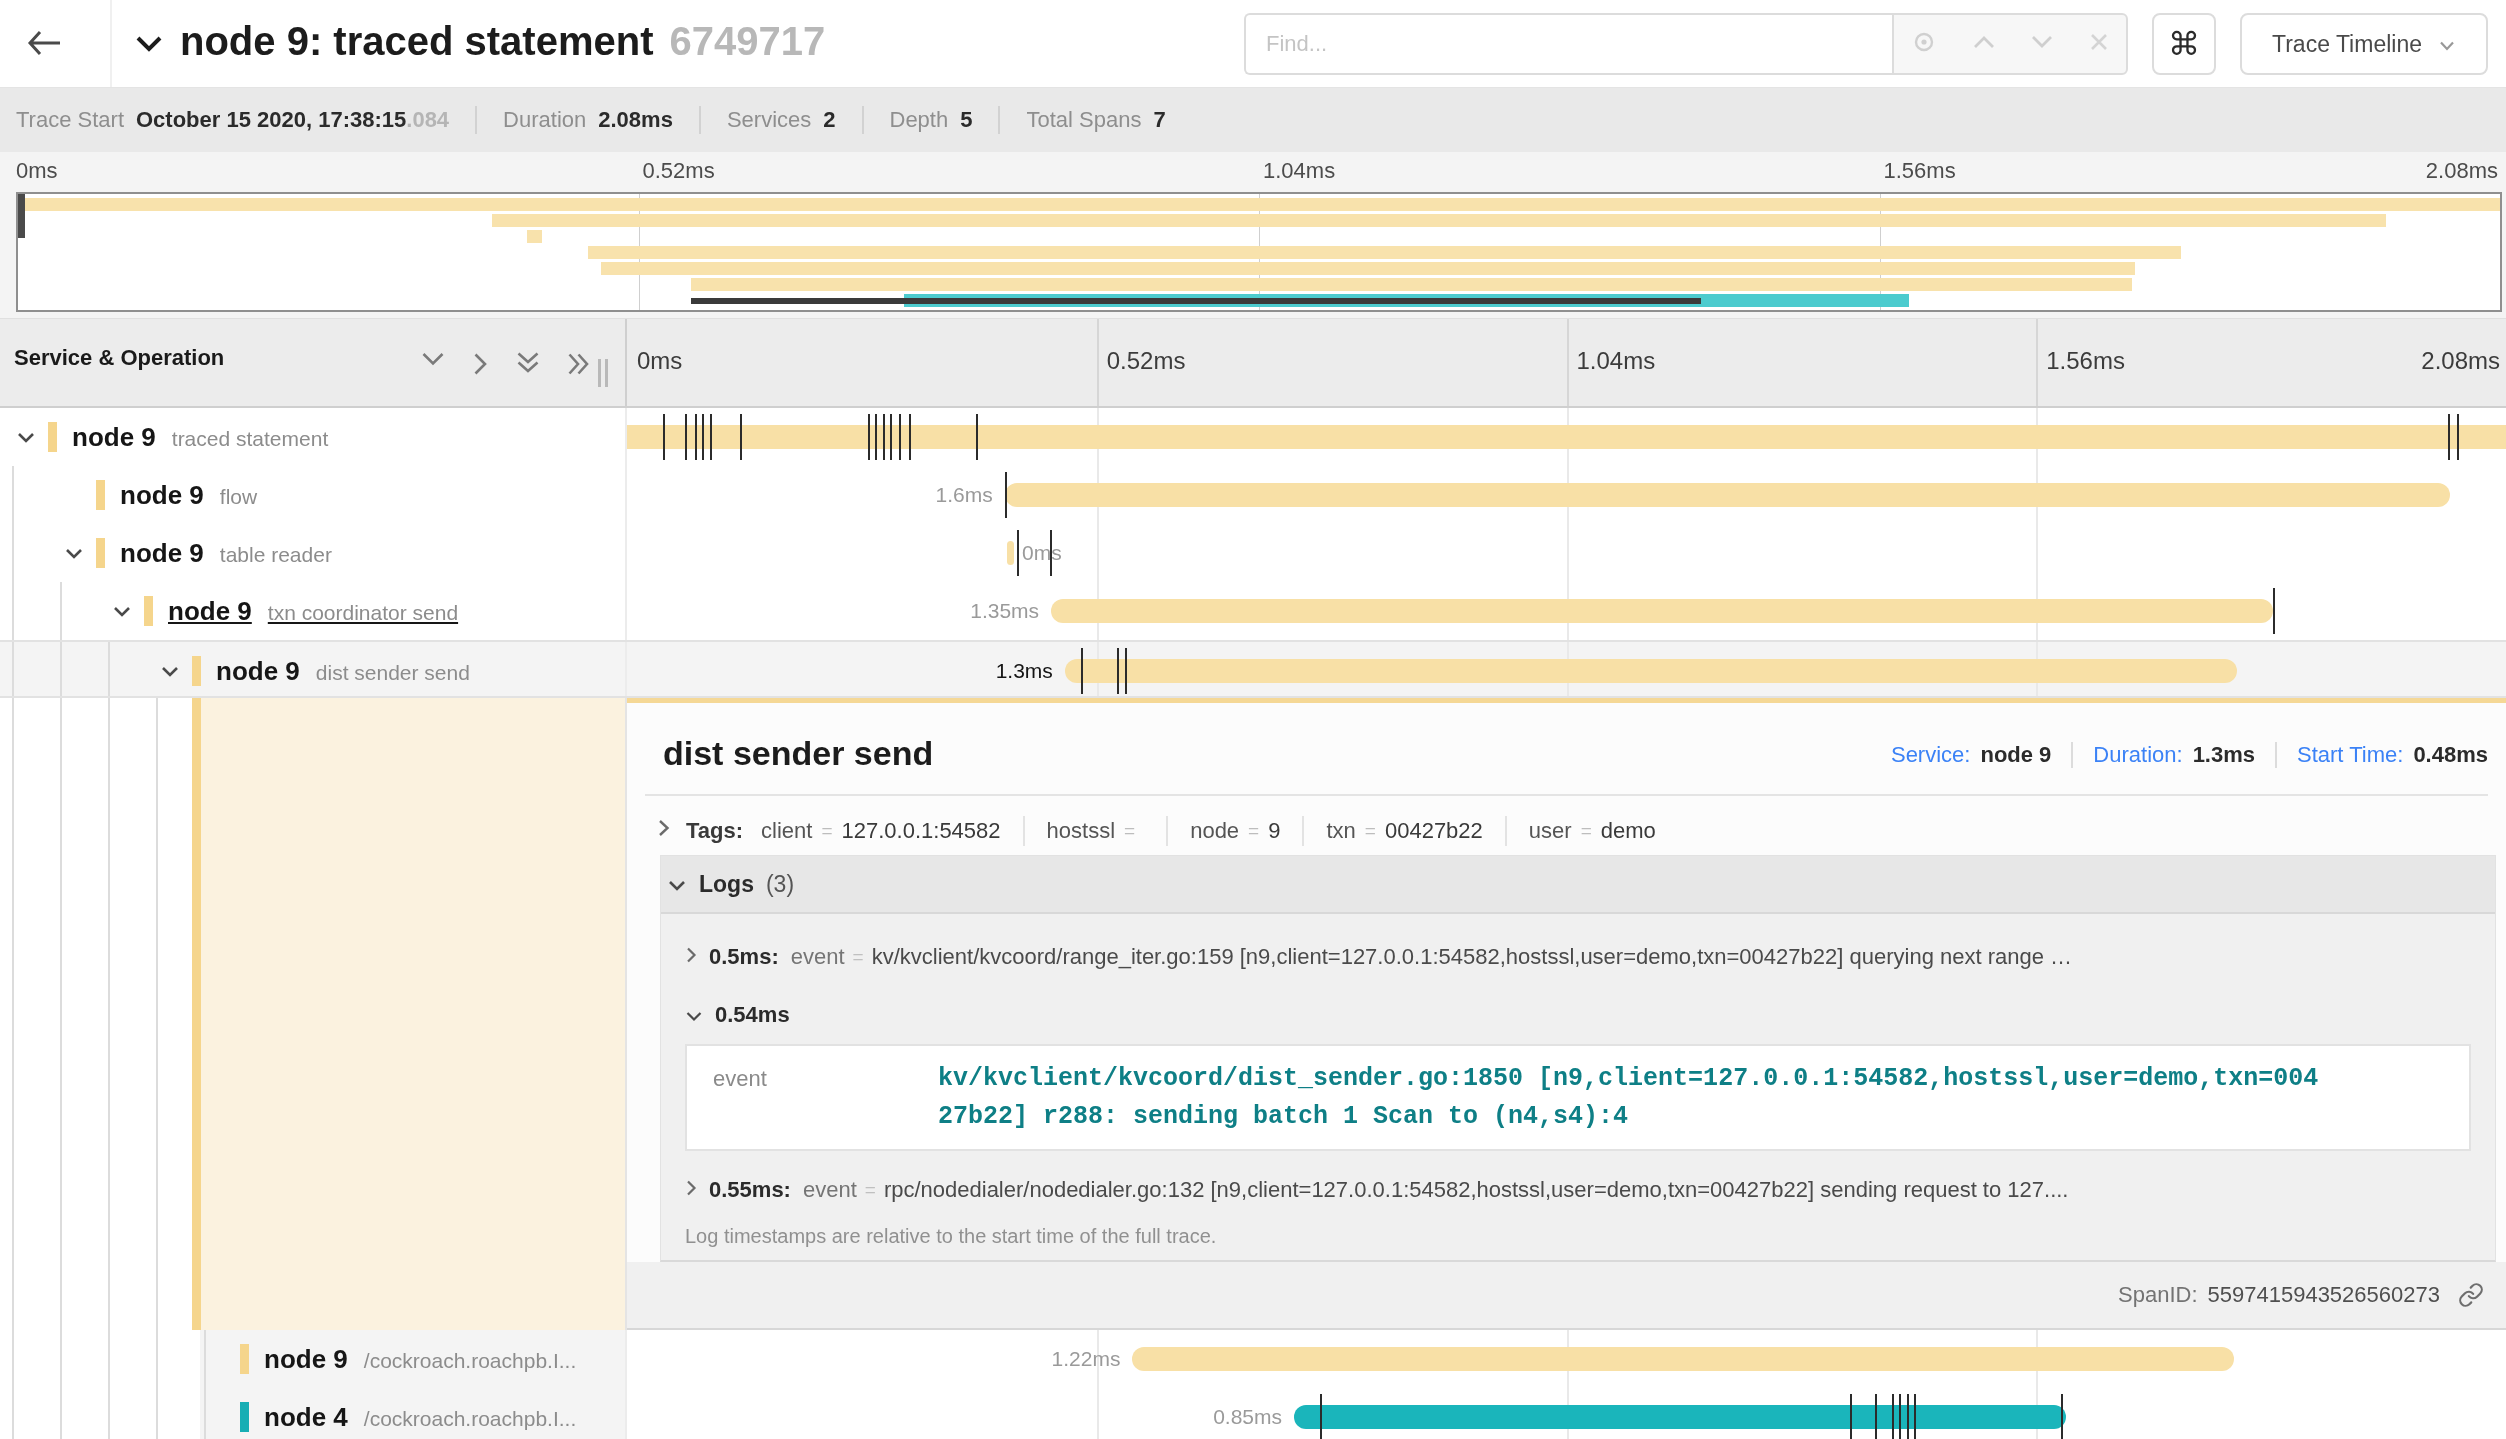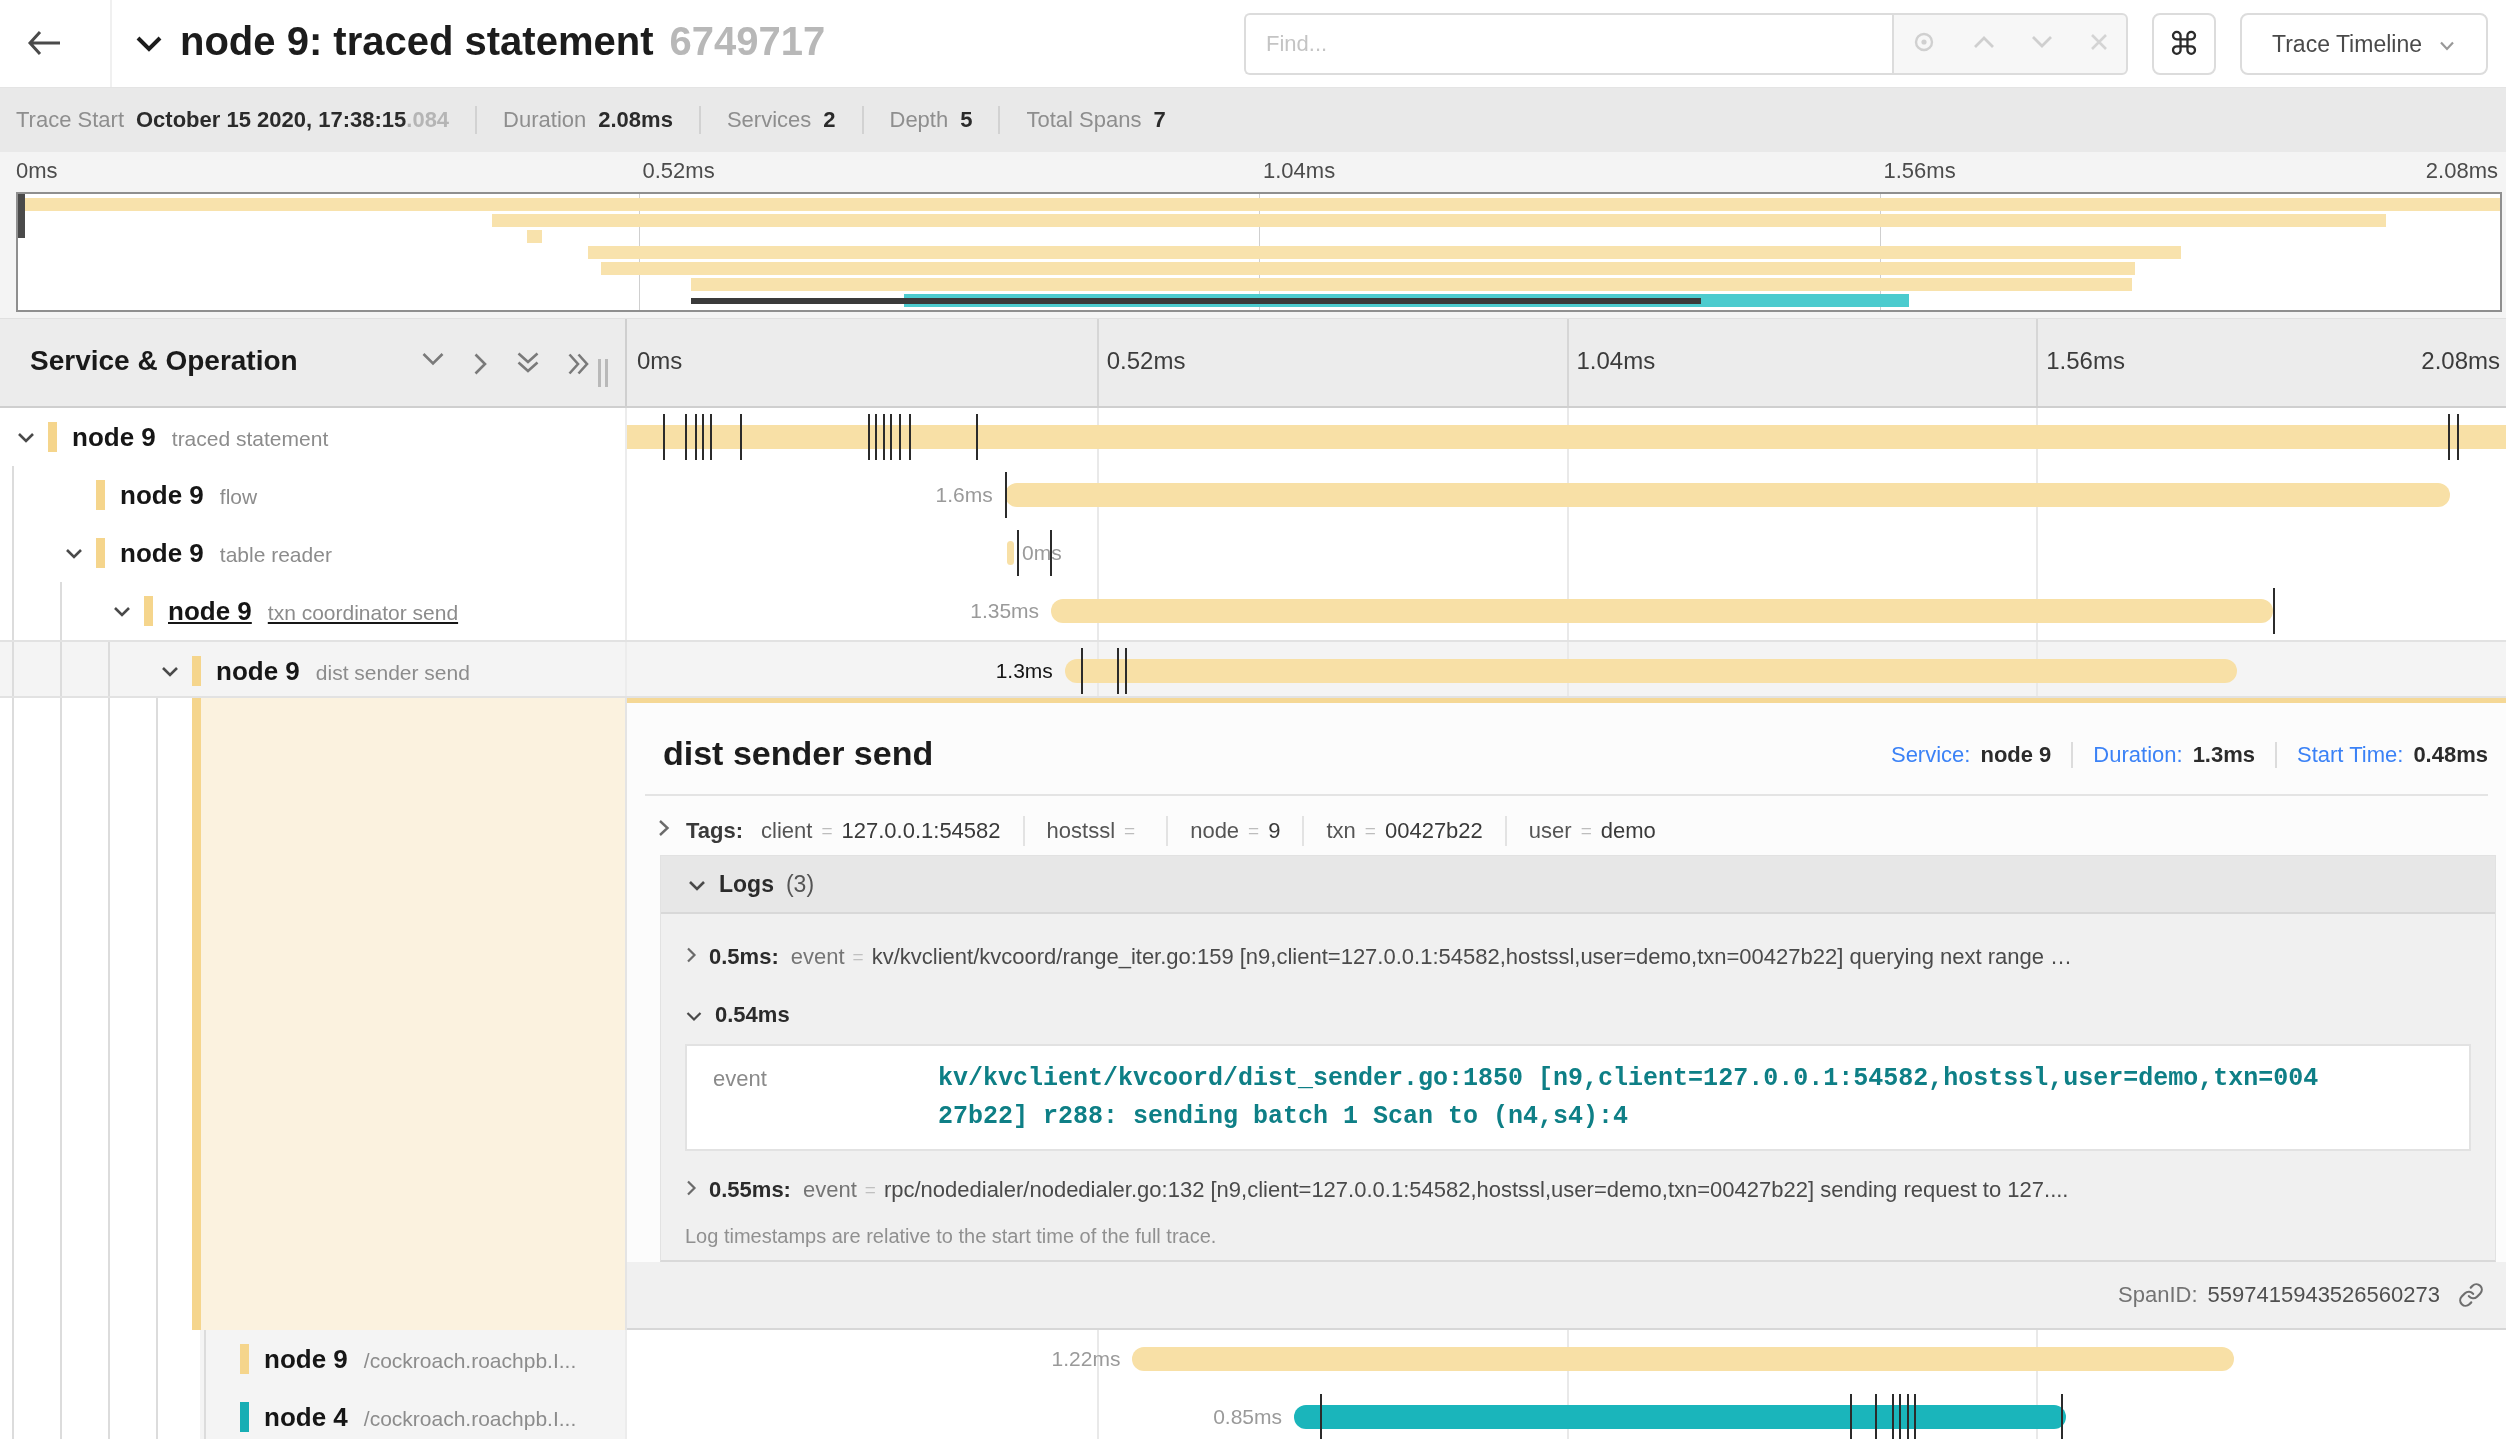--- a/index.html
+++ b/index.html
@@ -35,21 +35,21 @@
   .mm-tick{position:absolute;top:6px;font-size:22px;color:#4c4c4c;}
   .mm-box{position:absolute;left:16px;top:40px;width:2482px;height:116px;background:#fff;border:2px solid #8f8f8f;cursor:crosshair;}
   .mm-grid{position:absolute;top:0;bottom:0;width:1px;background:#cfcfcf;}
   .mm-span{position:absolute;height:13px;}
   .mm-scrub{position:absolute;height:6px;top:104px;background:#3a3a3a;}
   .mm-handle{position:absolute;left:0;top:0;width:7px;height:44px;background:#4a4a4a;cursor:ew-resize;}
   
   .grid-header{position:absolute;top:318px;left:0;right:0;height:90px;box-sizing:border-box;background:#ececec;
       border-top:1px solid #e0e0e0;border-bottom:2px solid #cfcfcf;}
   .gh-left{position:absolute;left:0;top:0;bottom:0;width:627px;box-sizing:border-box;border-right:2px solid #cfcfcf;}
-  .gh-title{position:absolute;left:30px;top:26px;font-size:28px;font-weight:bold;color:#1a1a1a;}
+  .gh-title{position:absolute;left:14px;top:26px;font-size:22px;font-weight:bold;color:#1a1a1a;}
   .gh-icons{position:absolute;left:420px;top:32px;display:flex;gap:26px;}
   .gh-icons span{cursor:pointer;display:inline-flex;}
   .gh-grip{position:absolute;left:596px;top:40px;width:14px;height:28px;cursor:col-resize;}
   .gh-grip i{position:absolute;top:0;bottom:0;width:3px;background:#b9b9b9;}
   .gh-right{position:absolute;left:627px;right:0;top:0;bottom:0;}
   .gh-tick-label{position:absolute;top:28px;font-size:24px;color:#3c3c3c;white-space:nowrap;}
   .gh-stub{position:absolute;top:0;bottom:0;width:2px;background:#d6d6d6;}
   
   .rows-wrap{position:absolute;left:0;width:2506px;background:#fff;overflow:hidden;}
   #rows-top{top:408px;height:290px;}
@@ -85,21 +85,21 @@
   .detail-hr{position:absolute;left:18px;right:18px;top:96px;height:2px;background:#e4e4e4;}
   .tags-row{position:absolute;left:30px;top:110px;height:46px;display:flex;align-items:center;font-size:22px;cursor:pointer;}
   .tags-label{font-weight:bold;color:#3a3a3a;margin:0 18px 0 16px;}
   .tag-key{color:#555;}
   .tag-eq{color:#bdbdbd;font-size:19px;margin:0 9px;}
   .tag-val{color:#3a3a3a;}
   .tag-sep{width:2px;height:30px;background:#e3e3e3;margin:0 22px;}
   .logs-block{position:absolute;left:33px;right:10px;top:157px;height:407px;box-sizing:border-box;background:#f0f0f0;
       border:1px solid #e2e2e2;border-bottom:2px solid #d9d9d9;overflow:hidden;}
   .logs-header{height:56px;background:#e7e7e7;border-bottom:2px solid #d8d8d8;display:flex;align-items:center;
-      padding-left:26px;font-size:23px;gap:12px;cursor:pointer;}
+      padding-left:6px;font-size:23px;gap:12px;cursor:pointer;}
   .logs-title{font-weight:bold;color:#2b2b2b;}
   .logs-count{color:#555;}
   .log-row{display:flex;align-items:center;padding-left:24px;font-size:22px;height:38px;cursor:pointer;white-space:nowrap;overflow:hidden;}
   .log-row .lt{font-weight:bold;color:#2b2b2b;margin:0 12px;}
   .log-key{color:#757575;}
   .log-eq{color:#c0c0c0;font-size:19px;margin:0 8px;}
   .log-text{color:#4a4a4a;overflow:hidden;text-overflow:clip;}
   .exp-header{display:flex;align-items:center;padding-left:24px;font-size:22px;height:34px;margin-top:22px;cursor:pointer;}
   .exp-header .lt{font-weight:bold;color:#2b2b2b;margin-left:12px;}
   .event-box{margin:12px 24px 0 24px;background:#fff;border:2px solid #e2e2e2;display:flex;padding:14px 0;}

